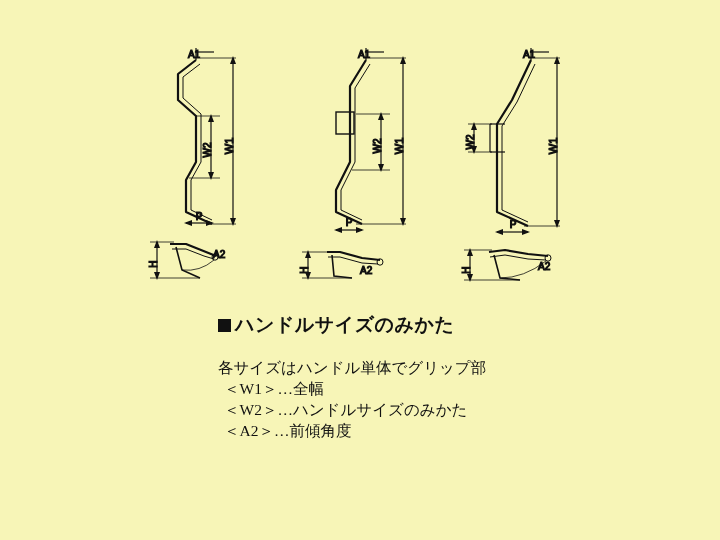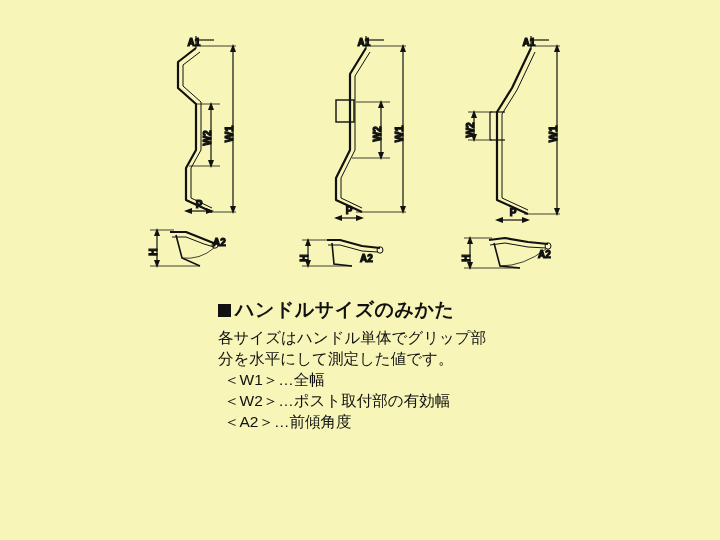--- a/index.html
+++ b/index.html
@@ -16,48 +16,48 @@
   #page {
     position: relative;
     width: 720px;
     height: 540px;
     background: #f7f5b7;
     overflow: hidden;
   }
   .diagrams {
     position: absolute;
     left: 0;
-    top: 0;
+    top: 12px;
     width: 584px;
     height: 300px;
-    font-weight: bold;
   }
   .text-block {
     position: absolute;
     left: 218px;
-    top: 297px;
+    top: 312px;
     width: 440px;
+    font-family: Liberation Serif, serif;
   }
   .heading {
     font-size: 19px;
     font-weight: bold;
     letter-spacing: 0.5px;
     color: #111;
     white-space: nowrap;
   }
   .heading .sq {
     display: inline-block;
     width: 13px;
     height: 13px;
     background: #111;
     margin-right: 4px;
     vertical-align: -1px;
   }
   .body-lines {
-    margin-top: 4px;
+    margin-top: 19px;
     font-size: 15.5px;
     line-height: 21px;
     color: #111;
   }
   .body-lines div {
     white-space: nowrap;
   }
   .indent {
     padding-left: 6px;
   }
@@ -208,20 +208,19 @@
         </g>
 
       </g>
     </svg>
   </div>
 
   <div class="text-block">
     <div class="heading"><span class="sq"></span><span>ハンドルサイズのみかた</span></div>
     <div class="body-lines">
       <div>各サイズはハンドル単体でグリップ部</div>
-      <div>分を水平にして測定した値です。</div>
       <div class="indent">＜W1＞…全幅</div>
-      <div class="indent">＜W2＞…ポスト取付部の有効幅</div>
+      <div class="indent">＜W2＞…ハンドルサイズのみかた</div>
       <div class="indent">＜A2＞…前傾角度</div>
     </div>
   </div>
 
 </div>
 
 </body></html>

